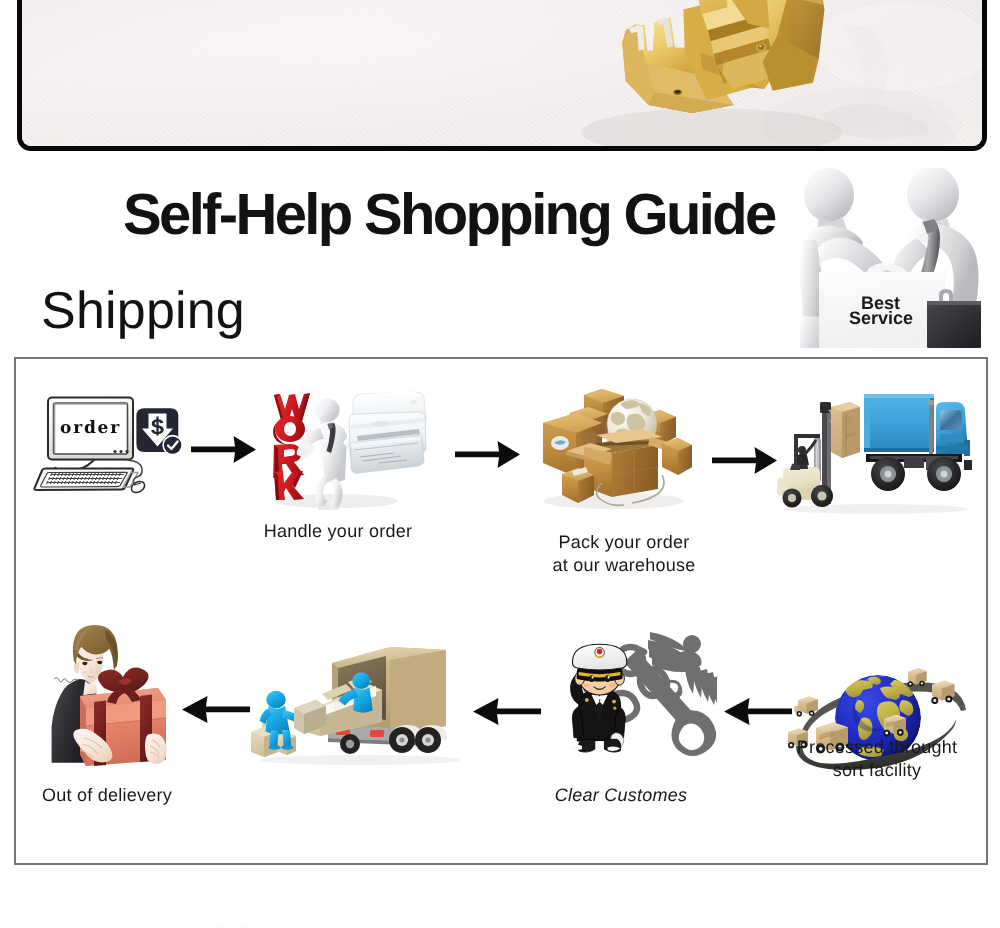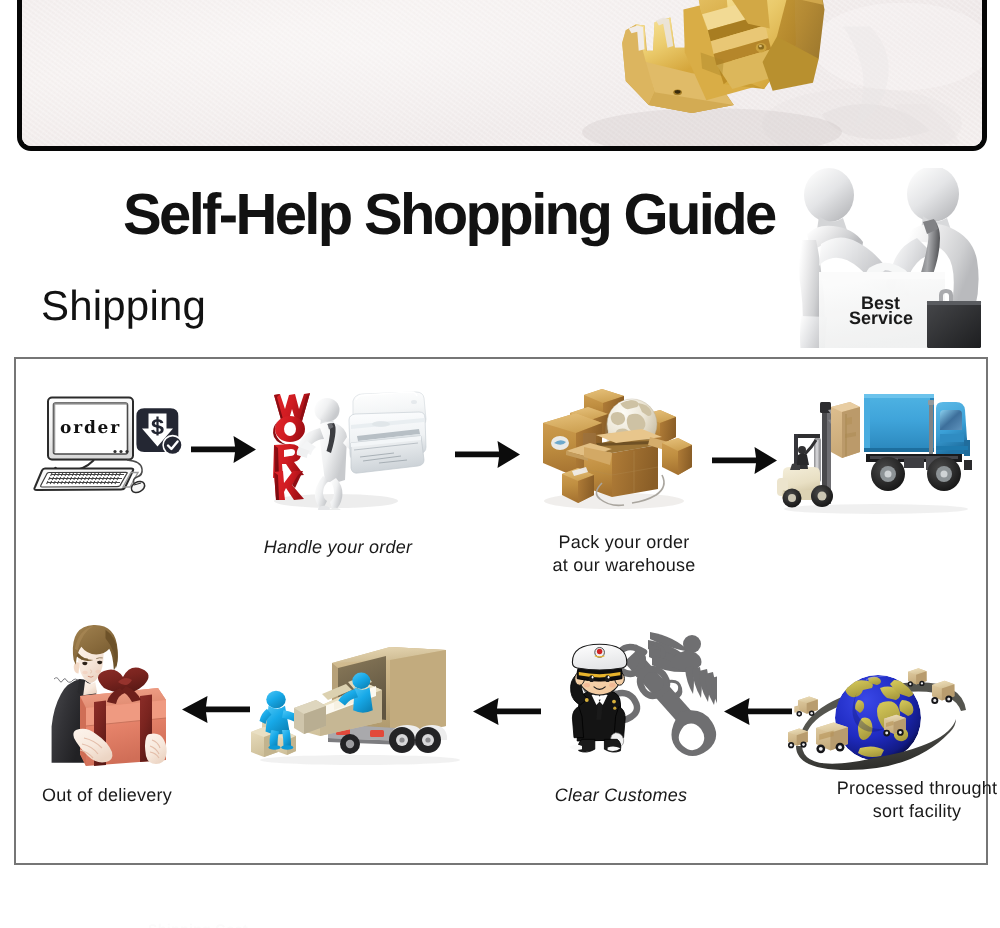--- a/index.html
+++ b/index.html
@@ -12,21 +12,21 @@
 
   
   .photo-frame{position:absolute;left:17px;top:-62px;width:970px;height:213px;
       border:5px solid #060606;border-radius:14px;overflow:hidden;background:#f1ecec;
       box-sizing:border-box;}
   .photo-frame > svg{display:block;width:100%;height:100%;}
 
   
   .title{position:absolute;left:123px;top:186px;font-size:58px;font-weight:bold;
       letter-spacing:-2.65px;line-height:1;color:#121212;white-space:nowrap;}
-  .subtitle{position:absolute;left:41px;top:285px;font-size:42px;font-weight:400;
+  .subtitle{position:absolute;left:41px;top:285px;font-size:52px;font-weight:400;
       letter-spacing:0.2px;line-height:1;color:#121212;white-space:nowrap;}
   .handshake{position:absolute;left:793px;top:168px;width:192px;height:180px;}
   .handshake > svg{display:block;width:100%;height:100%;}
 
   
   .flowbox{position:absolute;left:14px;top:357px;width:974px;height:508px;
       border:2px solid #767676;box-sizing:border-box;background:#fff;}
 
   .art{position:absolute;}
   .art > svg{display:block;}
@@ -1011,34 +1011,34 @@
         <path d="M0 10 L18 4 L32 9 L14 15 Z" fill="url(#tboxT)"></path>
         <path d="M14 15 L32 9 L32 26 L14 32 Z" fill="#b89c6e"></path>
         <circle cx="4" cy="32" r="5" fill="#17171a"></circle>
           <circle cx="4" cy="32" r="2.2" fill="#e8e8ea"></circle>
         <circle cx="24" cy="30" r="5" fill="#17171a"></circle>
           <circle cx="24" cy="30" r="2.2" fill="#e8e8ea"></circle>
       </g>
     </svg>
   </div>
 
-  <div class="cap" style="left:338px;top:536px;font-style:italic;">
+  <div class="cap" style="left:338px;top:520px;">
     <div>Handle your order</div>
   </div>
   <div class="cap" style="left:624px;top:531px;">
     <div>Pack your order</div>
     <div>at our warehouse</div>
   </div>
 
   <div class="bottomtext">Shipping Cost</div>
 
   <div class="cap" style="left:107px;top:784px;">
     <div>Out of delievery</div>
   </div>
   <div class="cap" style="left:621px;top:784px;font-style:italic;">
     <div>Clear Customes</div>
   </div>
-  <div class="cap" style="left:877px;top:777px;margin-left:40px;">
+  <div class="cap" style="left:877px;top:736px;">
     <div>Processed throught</div>
     <div>sort facility</div>
   </div>
 
 </div>
 
 </body></html>

